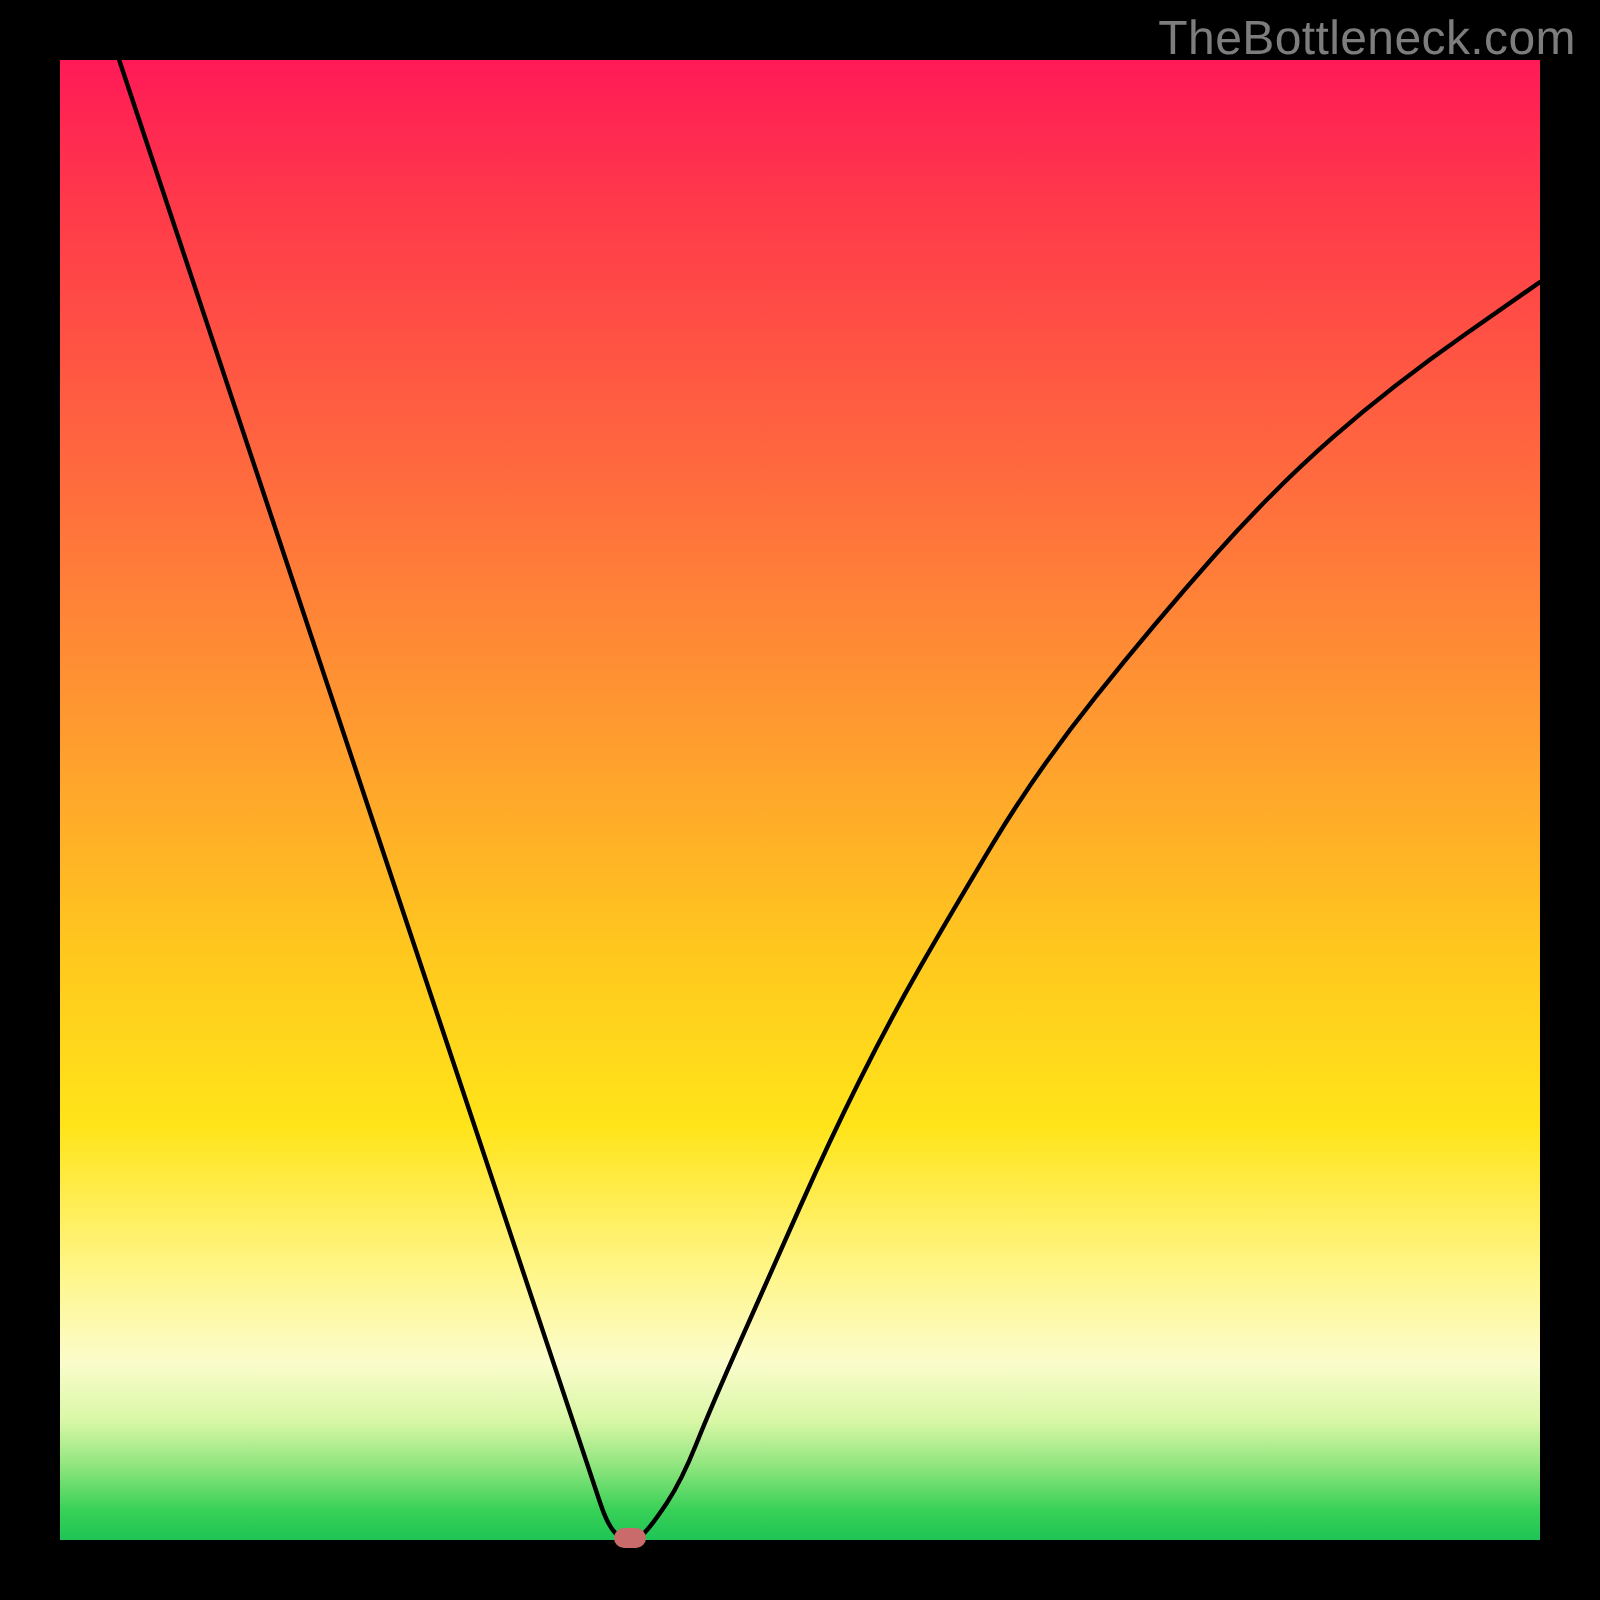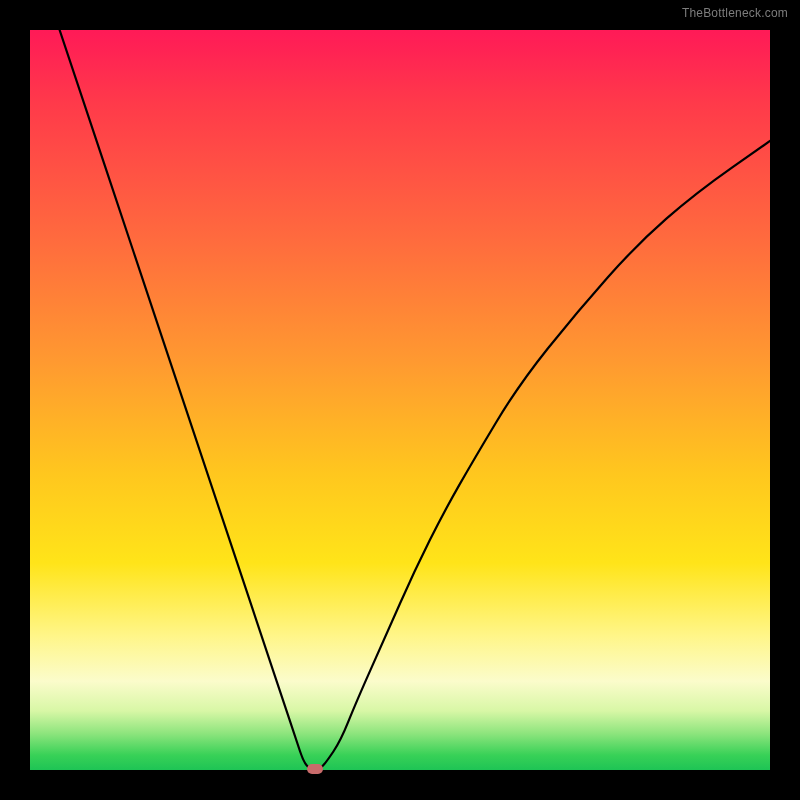--- a/index.html
+++ b/index.html
@@ -52,21 +52,21 @@
     width: 16px;
     height: 10px;
     background: #c96b6b;
     border-radius: 5px;
   }
   .watermark {
     position: absolute;
     top: 6px;
     right: 12px;
     color: #7d7d7d;
-    font-size: 12px;
+    font-size: 24px;
     font-weight: 500;
     letter-spacing: 0.2px;
     user-select: none;
   }
 </style>
 </head>
 <body>
 
 <div class="frame">
 

